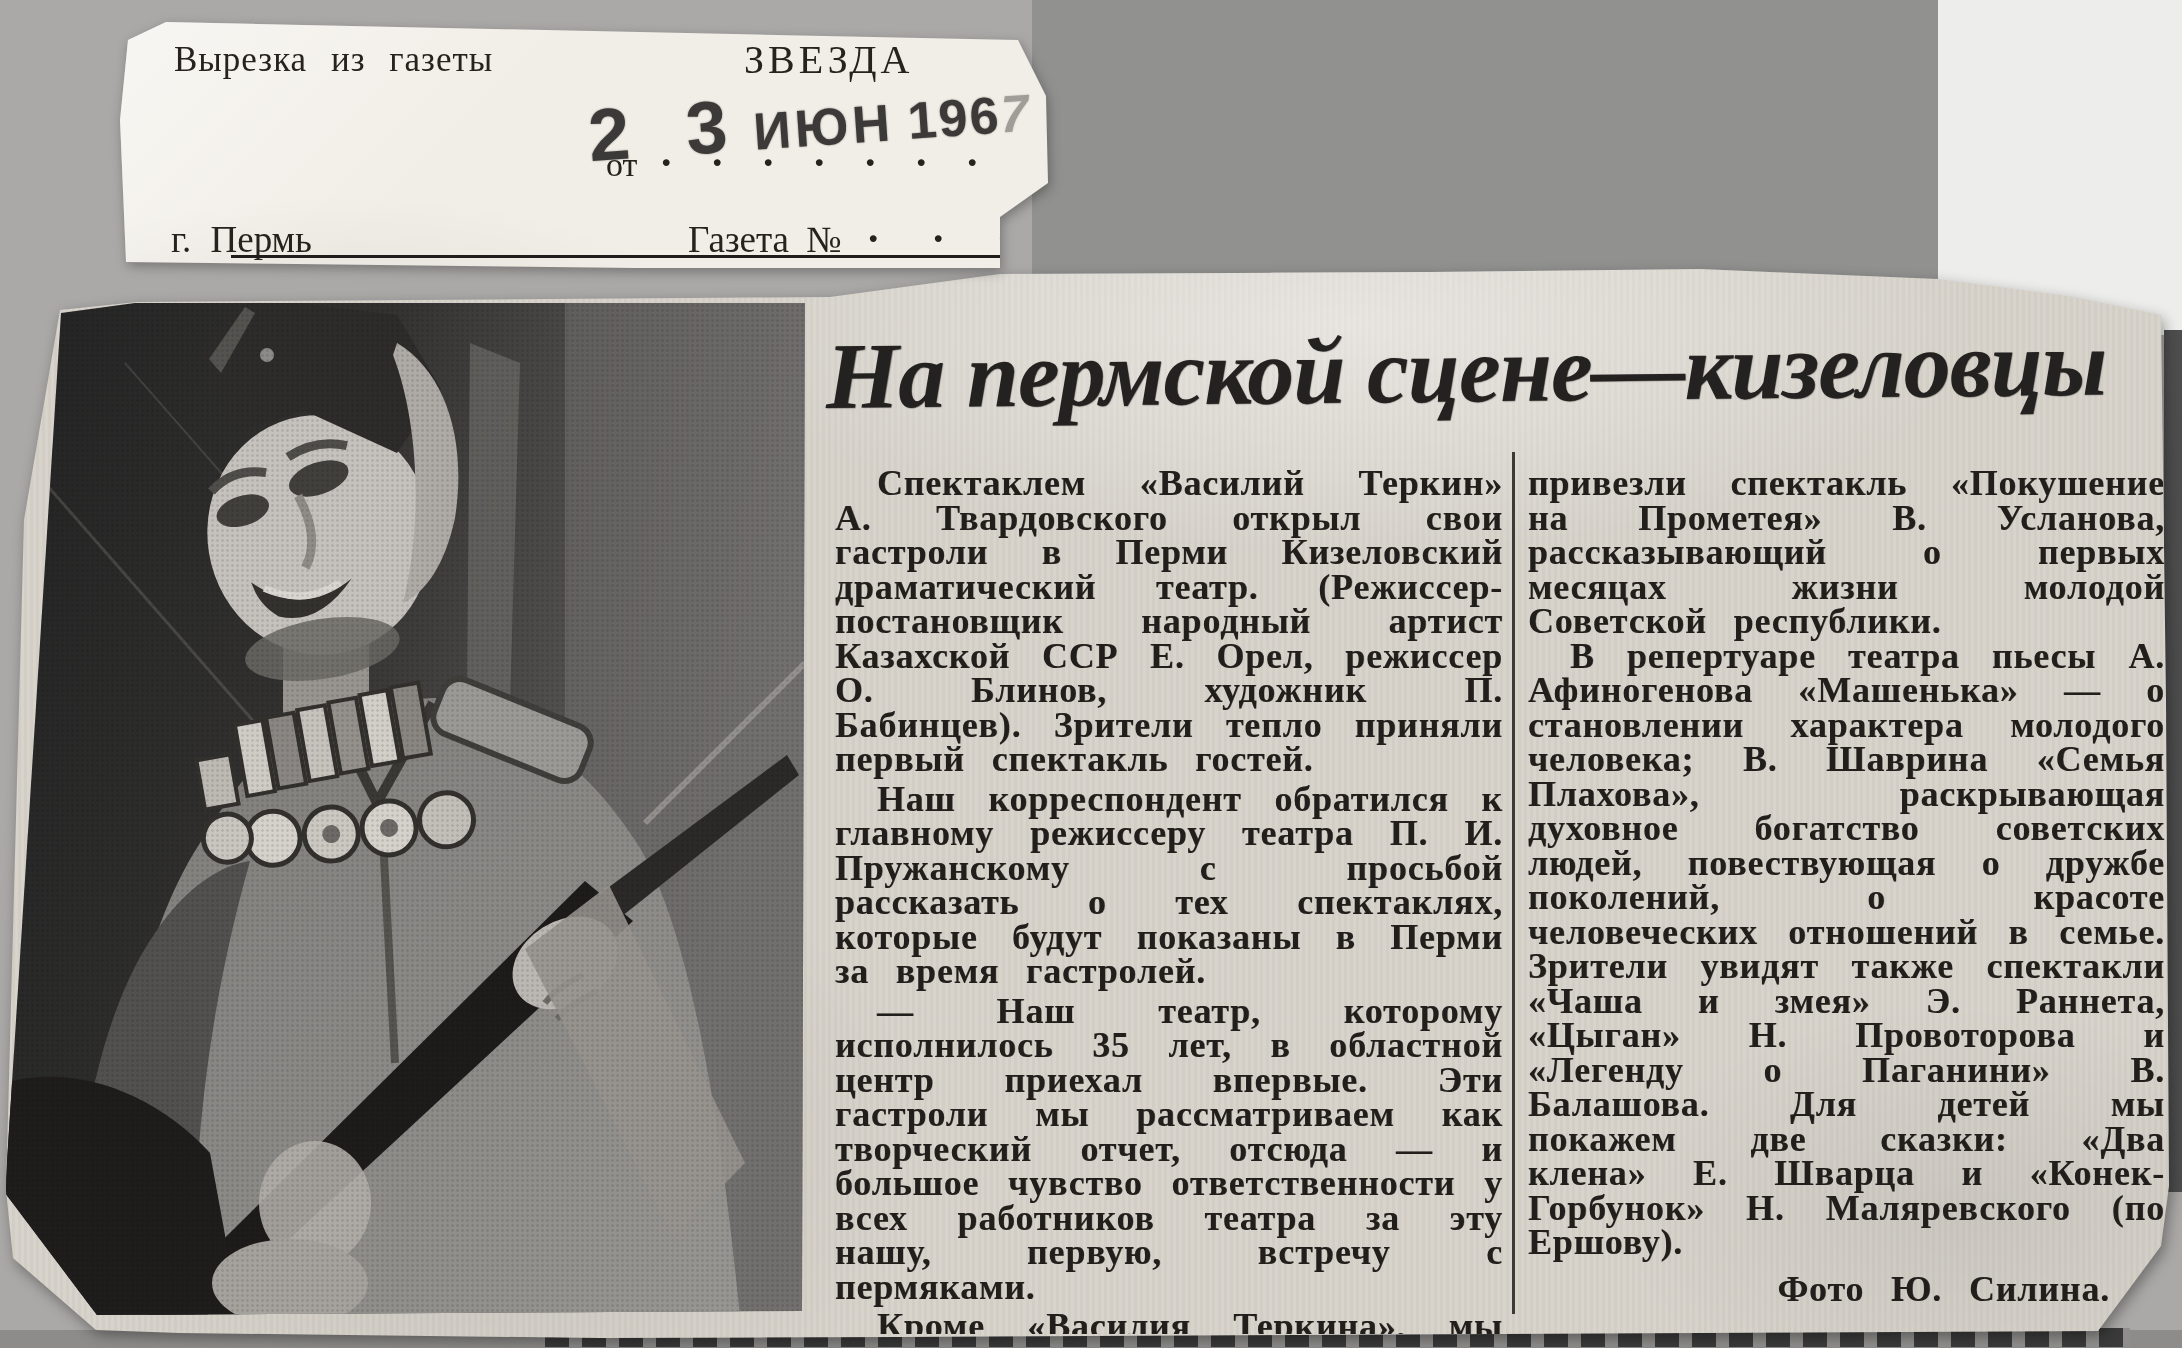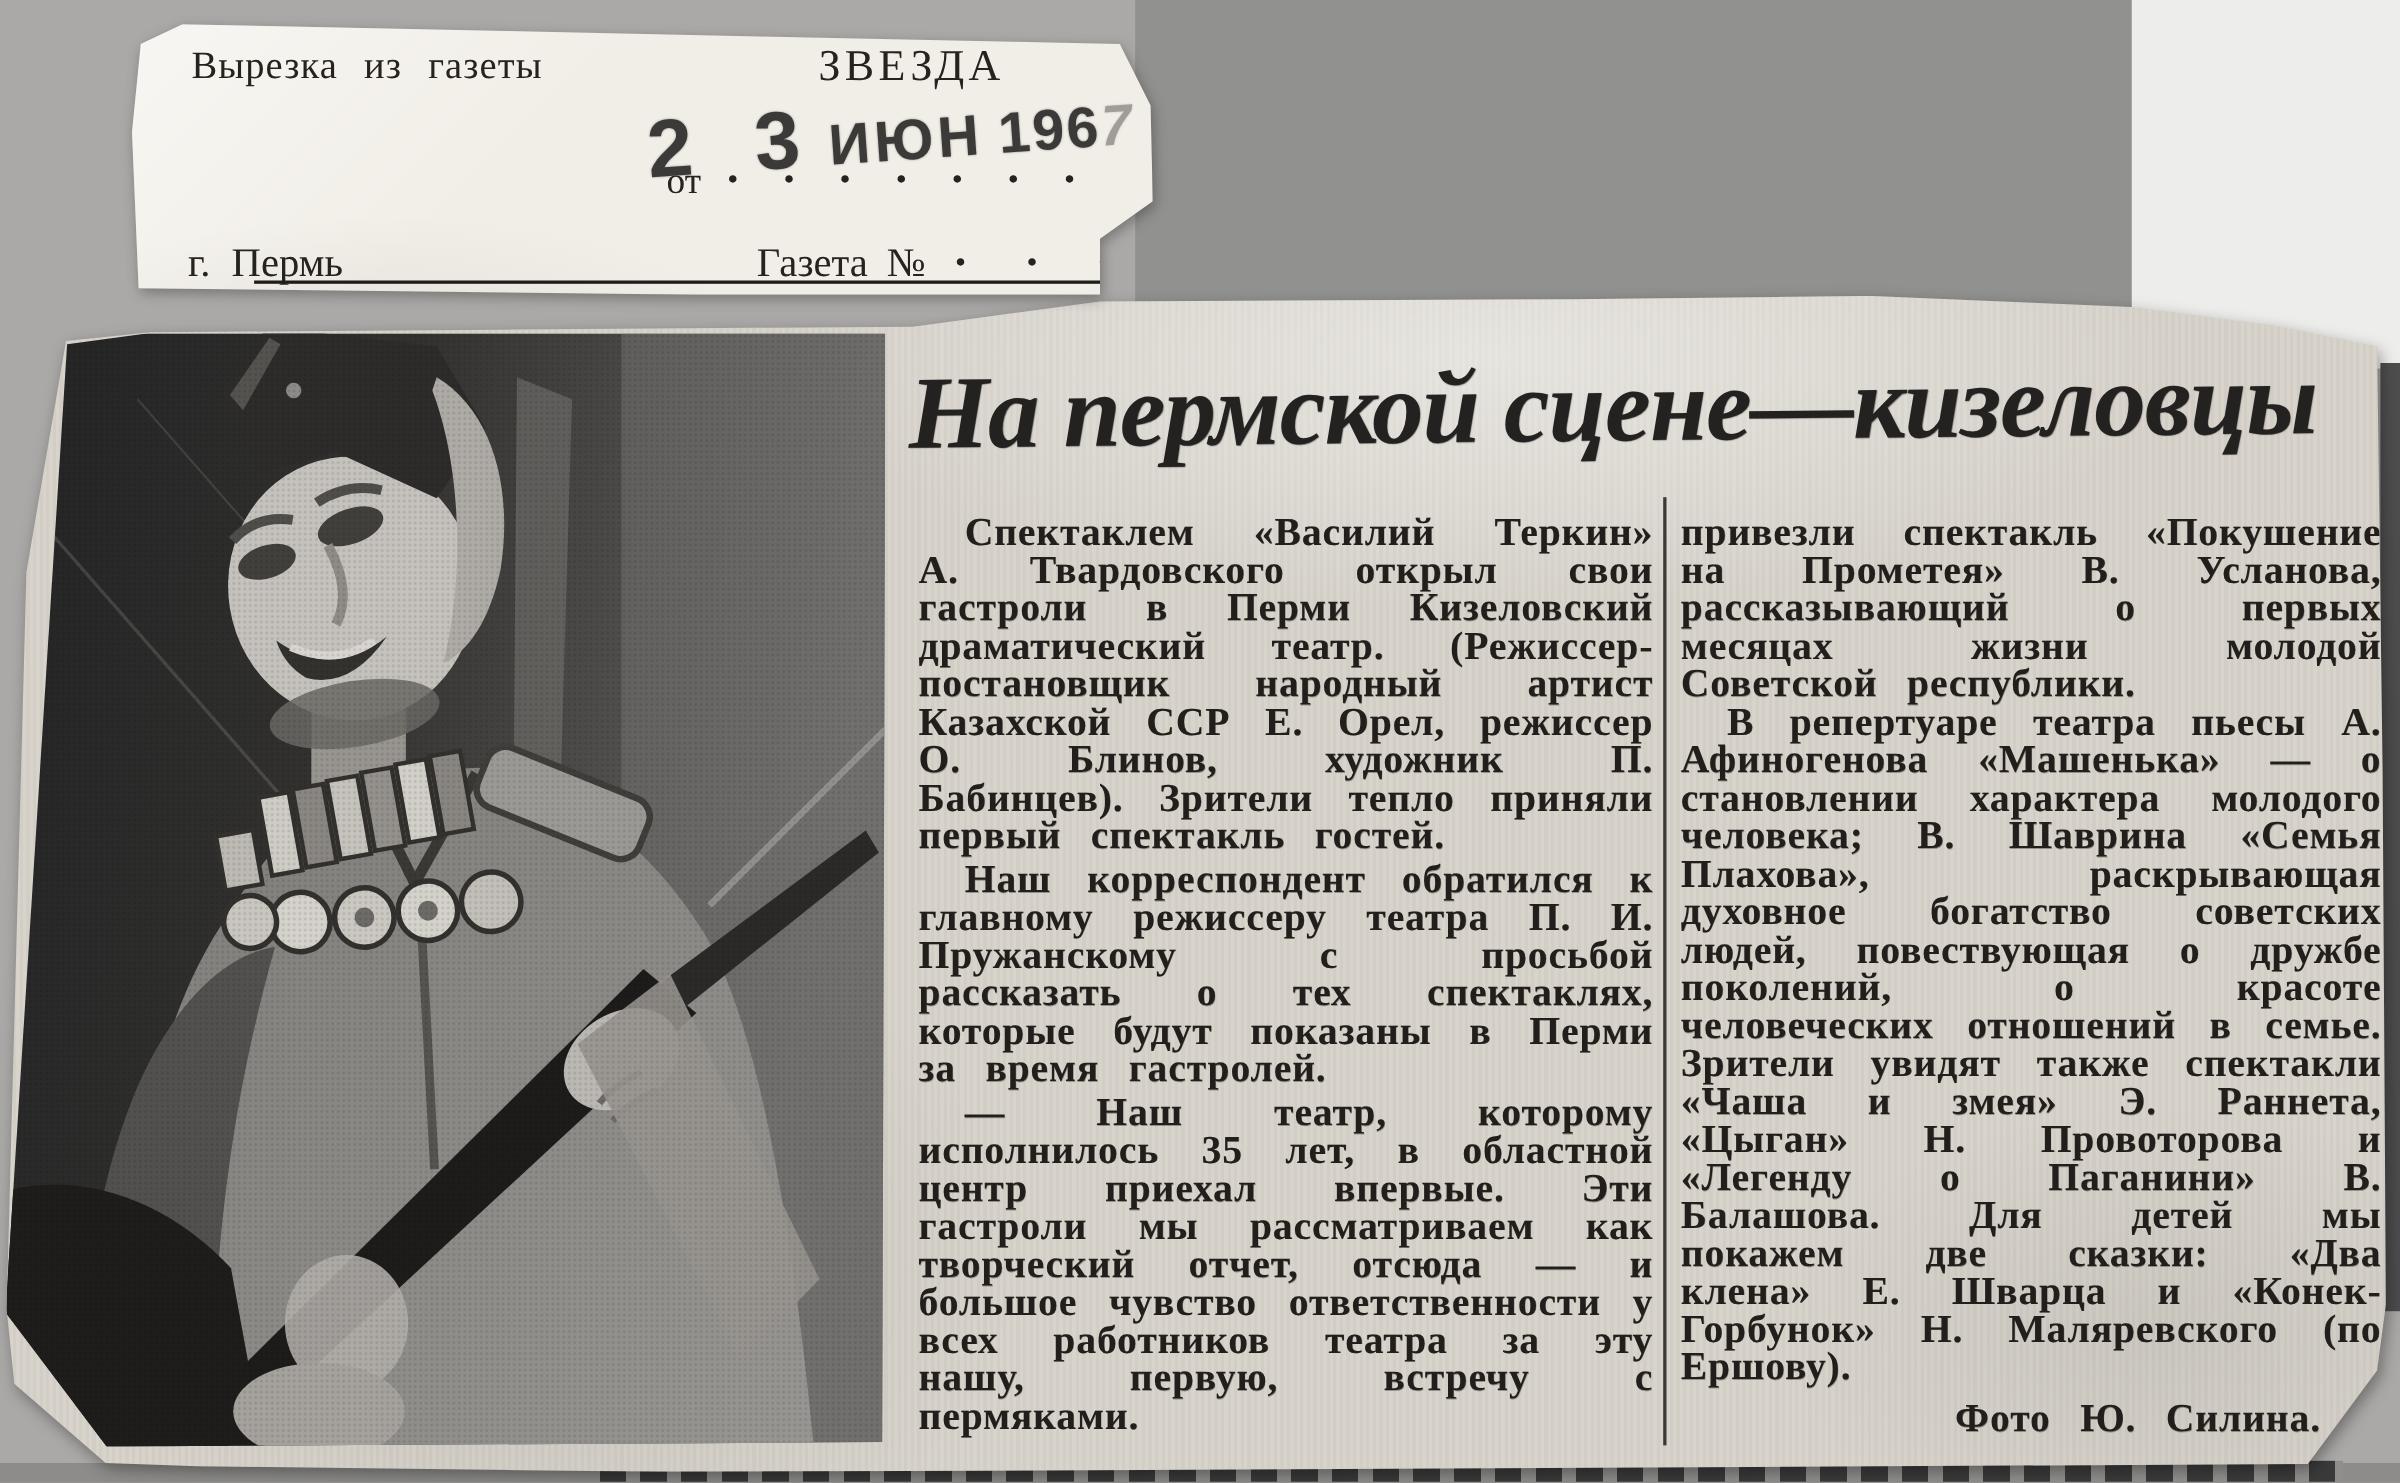--- a/index.html
+++ b/index.html
@@ -101,20 +101,21 @@
 
     <div class="headline">На пермской сцене—кизеловцы</div>
 
     <div class="divider"></div>
 
     <div class="columns">
       <div class="col col-left">
         <p>Спектаклем «Василий Теркин» А. Твардовского открыл свои гастроли в Перми Кизеловский драматический театр. (Режиссер-постановщик народный артист Казахской ССР Е. Орел, режиссер О. Блинов, художник П. Бабинцев). Зрители тепло приняли первый спектакль гостей.</p>
         <p>Наш корреспондент обратился к главному режиссеру театра П. И. Пружанскому с просьбой рассказать о тех спектаклях, которые будут показаны в Перми за время гастролей.</p>
         <p>— Наш театр, которому исполнилось 35 лет, в областной центр приехал впервые. Эти гастроли мы рассматриваем как творческий отчет, отсюда — и большое чувство ответственности у всех работников театра за эту нашу, первую, встречу с пермяками.</p>
+        <p class="stretch-last">Кроме «Василия Теркина», мы</p>
       </div>
       <div class="col col-right">
         <p class="no-indent">привезли спектакль «Покушение на Прометея» В. Усланова, рассказывающий о первых месяцах жизни молодой Советской республики.</p>
         <p>В репертуаре театра пьесы А. Афиногенова «Машенька» — о становлении характера молодого человека; В. Шаврина «Семья Плахова», раскрывающая духовное богатство советских людей, повествующая о дружбе поколений, о красоте человеческих отношений в семье. Зрители увидят также спектакли «Чаша и змея» Э. Раннета, «Цыган» Н. Провоторова и «Легенду о Паганини» В. Балашова. Для детей мы покажем две сказки: «Два клена» Е. Шварца и «Конек-Горбунок» Н. Маляревского (по Ершову).</p>
         <p class="credit">Фото Ю. Силина.</p>
       </div>
     </div>
 
     <div class="photo">
       <svg viewBox="0 0 800 1014" preserveAspectRatio="none">

